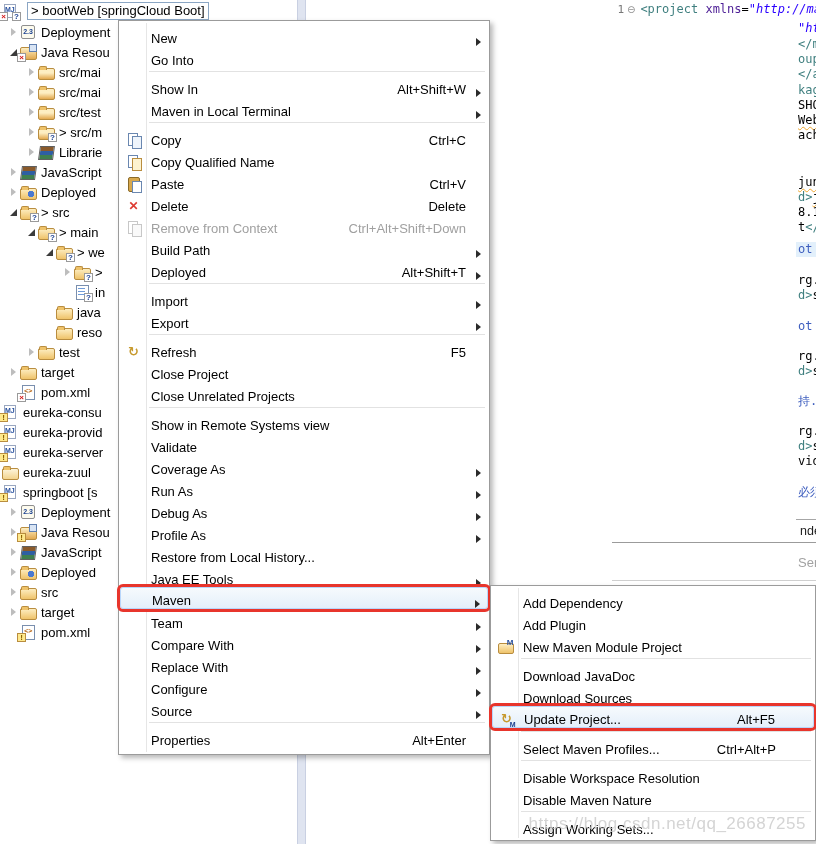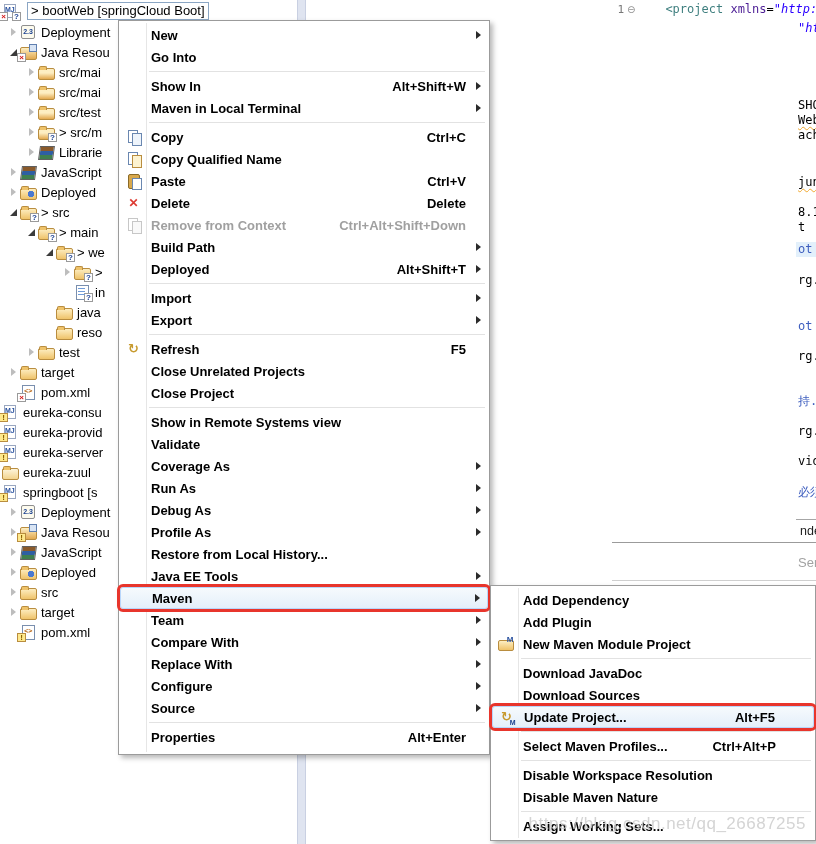--- a/index.html
+++ b/index.html
@@ -52,21 +52,21 @@
   .bdg.question { right:-3px; bottom:-2px; color:#1a3f8f; }
 
   
   .sash { position:absolute; left:297px; top:0; width:9px; height:844px; background:#dfe4f0;
     border-left:1px solid #c9d0e2; border-right:1px solid #c9d0e2; z-index:2; }
 
   
   .editor { position:absolute; left:306px; top:0; right:0; height:844px; background:#fff; z-index:1; }
   .frag { position:absolute; font-family:"DejaVu Sans Mono","Liberation Mono",monospace; font-size:12px; line-height:15px; white-space:pre; }
   .frag.hl { background:#e3f0fb; width:326px; padding-left:2px; }
-  .seg-tag { color:#3F7F7F;margin-left:25px; }
+  .seg-tag { color:#3F7F7F; }
   .seg-txt { color:#000; }
   .seg-attr { color:#4c1d95; }
   .seg-val { color:#2A00FF; font-style:italic; }
   .seg-com { color:#3F5FBF; }
   .seg-warn { color:#000; text-decoration:underline wavy #f0a830 1px; text-underline-offset:2px; }
   .seg-ln { color:#787878; display:inline-block; width:12px; text-align:right; margin-right:3px; font-size:11px; }
   .seg-fold { color:#909090; margin-right:5px; font-family:"DejaVu Sans",sans-serif; font-size:10px; }
 
   .tabsrow { position:absolute; left:306px; top:519px; right:0; height:24px; border-bottom:1px solid #9b9b9b; padding-left:184px; white-space:nowrap; }
   .tab { display:inline-block; height:23px; line-height:22px; padding:0 9px; border:1px solid #a6a6a6; border-bottom:none;
@@ -75,21 +75,21 @@
 
   .viewsrow { position:absolute; left:306px; top:544px; right:0; height:37px; border-bottom:1px solid #cfcfcf;
     display:flex; align-items:center; padding-left:186px; gap:6px; color:#a2a2a2; font-size:13px; white-space:nowrap; overflow:hidden; }
   .vitem { display:flex; align-items:center; gap:5px; margin-right:8px; }
 
   
   .menu { position:absolute; background:#fff; border:1px solid #9b9b9b; box-shadow:3px 3px 5px rgba(0,0,0,.28); padding:3px 1px; }
   .menu::before { content:''; position:absolute; left:27px; top:2px; bottom:2px; border-left:1px solid #e6e6e6; }
   #ctx { left:118px; top:20px; width:372px; height:735px; z-index:20; }
   #sub { left:490px; top:585px; width:326px; height:256px; z-index:30; }
-  .mi { height:22px; display:flex; align-items:center; position:relative; border-radius:3px;font-weight:bold; }
+  .mi { height:22px; display:flex; align-items:flex-end; position:relative; border-radius:3px; }
   .mi .ic { width:27px; flex:none; display:flex; align-items:center; justify-content:center; }
   .mi .lb { margin-left:4px; flex:1; white-space:nowrap; }
   .mi .sc { margin-right:10px; white-space:nowrap; }
   #sub .mi .sc { margin-right:26px; }
   .mi .ar { width:12px; flex:none; display:flex; align-items:center; }
   .mi .ar.has::before { content:''; border-left:5px solid #2b2b2b; border-top:4px solid transparent; border-bottom:4px solid transparent; }
   .mi.disabled .lb, .mi.disabled .sc { color:#a0a0a0; }
   .mi.disabled .mic { opacity:.45; }
   .mi.selected { background:linear-gradient(#f6fafd,#e4effa); border:1px solid #b8d6fb; height:22px; }
   .mi.annotated { outline:3px solid #e8352c; outline-offset:0px; z-index:5; }
@@ -435,26 +435,26 @@
       <div class="mi">
         <span class="ic">
           <span class="mic mic-refresh"></span>
         </span>
         <span class="lb">Refresh</span>
         <span class="sc">F5</span>
         <span class="ar"></span>
       </div>
       <div class="mi">
         <span class="ic"></span>
+        <span class="lb">Close Project</span>
+        <span class="ar"></span>
+      </div>
+      <div class="mi">
+        <span class="ic"></span>
         <span class="lb">Close Unrelated Projects</span>
-        <span class="ar"></span>
-      </div>
-      <div class="mi">
-        <span class="ic"></span>
-        <span class="lb">Close Project</span>
         <span class="ar"></span>
       </div>
       <div class="msep"></div>
       <div class="mi">
         <span class="ic"></span>
         <span class="lb">Show in Remote Systems view</span>
         <span class="ar"></span>
       </div>
       <div class="mi">
         <span class="ic"></span>

